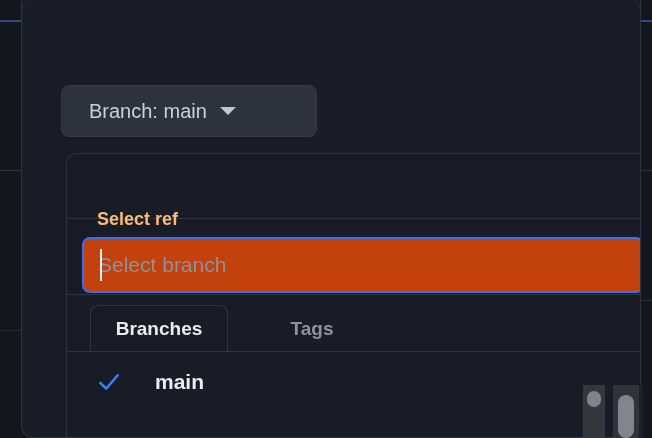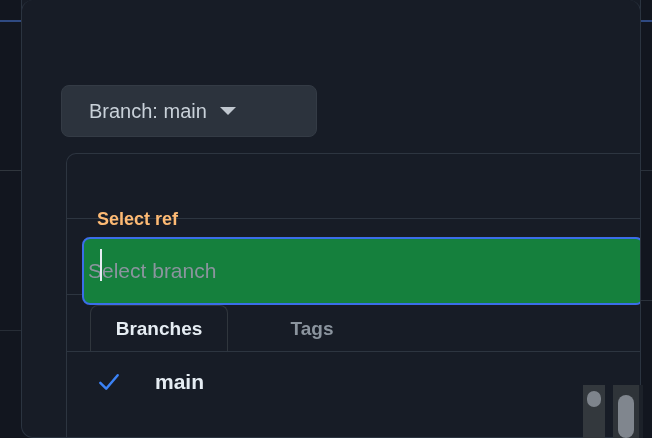--- a/index.html
+++ b/index.html
@@ -182,30 +182,30 @@
     position: relative;
     height: 76px;
     border-bottom: 1px solid #2d3540;
     box-sizing: border-box;
   }
   .ref-search-input {
     position: absolute;
     left: 15px;
     top: 18px;
     width: 562px;
-    height: 68px;
-    background: #15803d;
+    height: 56px;
+    background: #c2410c;
     border: 2px solid #3b6ee8;
     border-radius: 8px;
     box-sizing: border-box;
     outline: none;
     font-family: "Liberation Sans", sans-serif;
     font-size: 21px;
     color: #e6edf3;
-    padding: 0 4px;
+    padding: 0 14px;
     caret-color: #d8dee6;
   }
   .ref-search-input::placeholder {
     color: #8b949e;
     opacity: 1;
   }
   .caret-bar {
     position: absolute;
     left: 33px;
     top: 30px;

